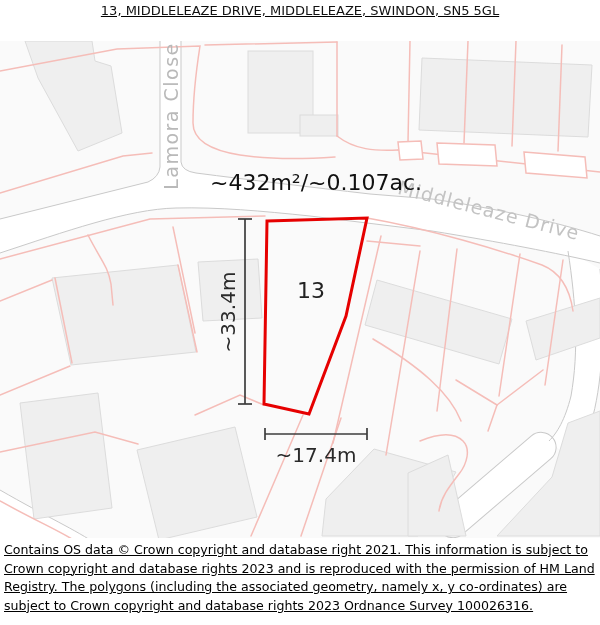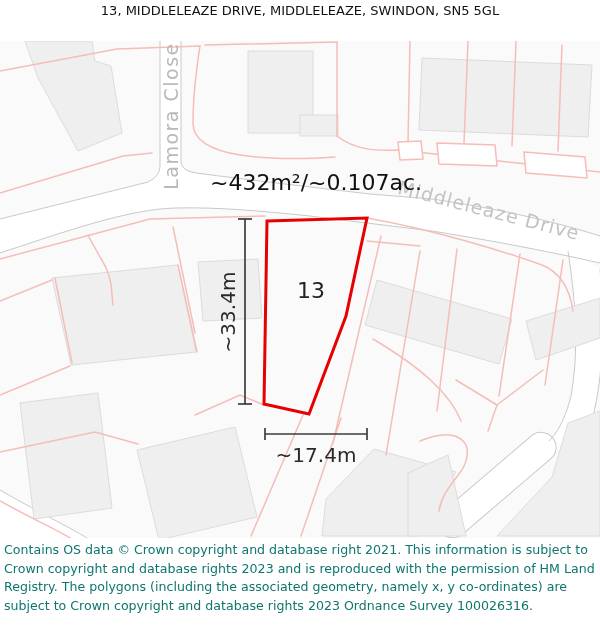--- a/index.html
+++ b/index.html
@@ -1,30 +1,30 @@
 <!DOCTYPE html>
 <html><head>
 <meta charset="utf-8">
 <style>
   html,body{margin:0;padding:0;}
   body{
     width:600px;height:625px;background:#ffffff;overflow:hidden;
     font-family:"DejaVu Sans","Liberation Sans",sans-serif;color:#000;
   }
-  .page{width:600px;height:558px;display:flex;flex-direction:column;}
+  .page{width:600px;height:558px;display:flex;flex-direction:column;text-decoration:underline;}
   .header{
     height:38px;flex:0 0 auto;text-align:center;padding-top:3px;
     background:#fff;line-height:1.28;
   }
   .header .t1{font-size:13px;color:#111;}
   .header .t2{font-size:13px;color:#111;}
   .map-wrap{position:relative;width:600px;height:497px;flex:0 0 auto;background:#fafafa;}
   svg{display:block;}
   .footer{
-    flex:1 1 auto;background:#fff;color:#0f766e;
+    flex:1 1 auto;background:#fff;color:#000000;
     font-size:12.6px;line-height:18.6px;padding:3px 4px 0 4px;
     letter-spacing:0px;
   }
   .road-line{stroke:#c9c9c9;stroke-width:1;fill:none;}
   .road-fill{fill:#ffffff;stroke:none;}
   .bld{fill:#efefef;stroke:#dcdcdc;stroke-width:1;}
   .pink{stroke:#f5bdb8;stroke-width:1.5;fill:none;stroke-linecap:round;}
   .pinkbox{fill:#ffffff;stroke:#f5bdb8;stroke-width:1.5;}
   .dim{stroke:#3c3c3c;stroke-width:1.7;fill:none;}
   .maplabel{fill:#111;}

